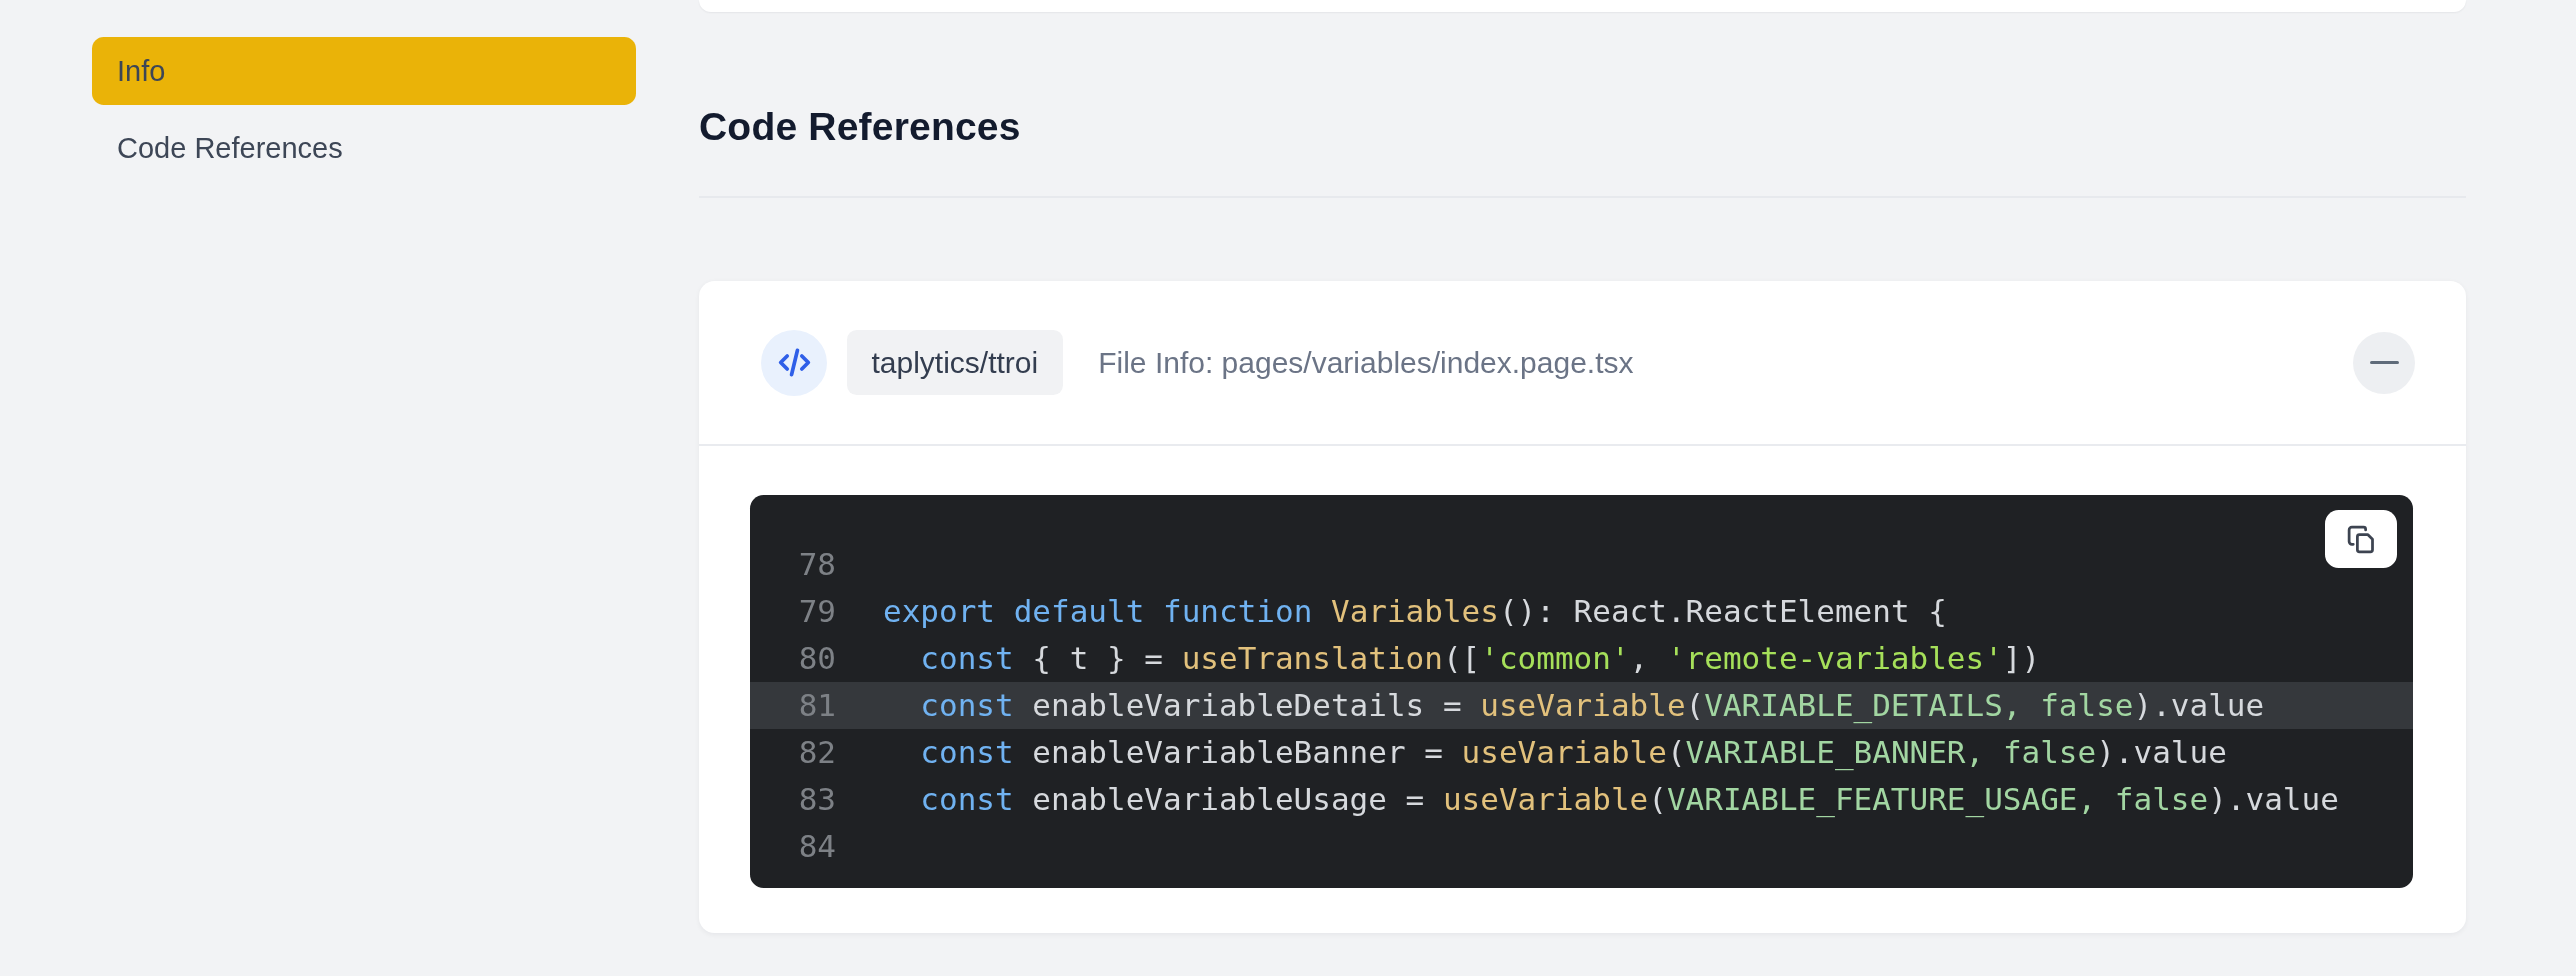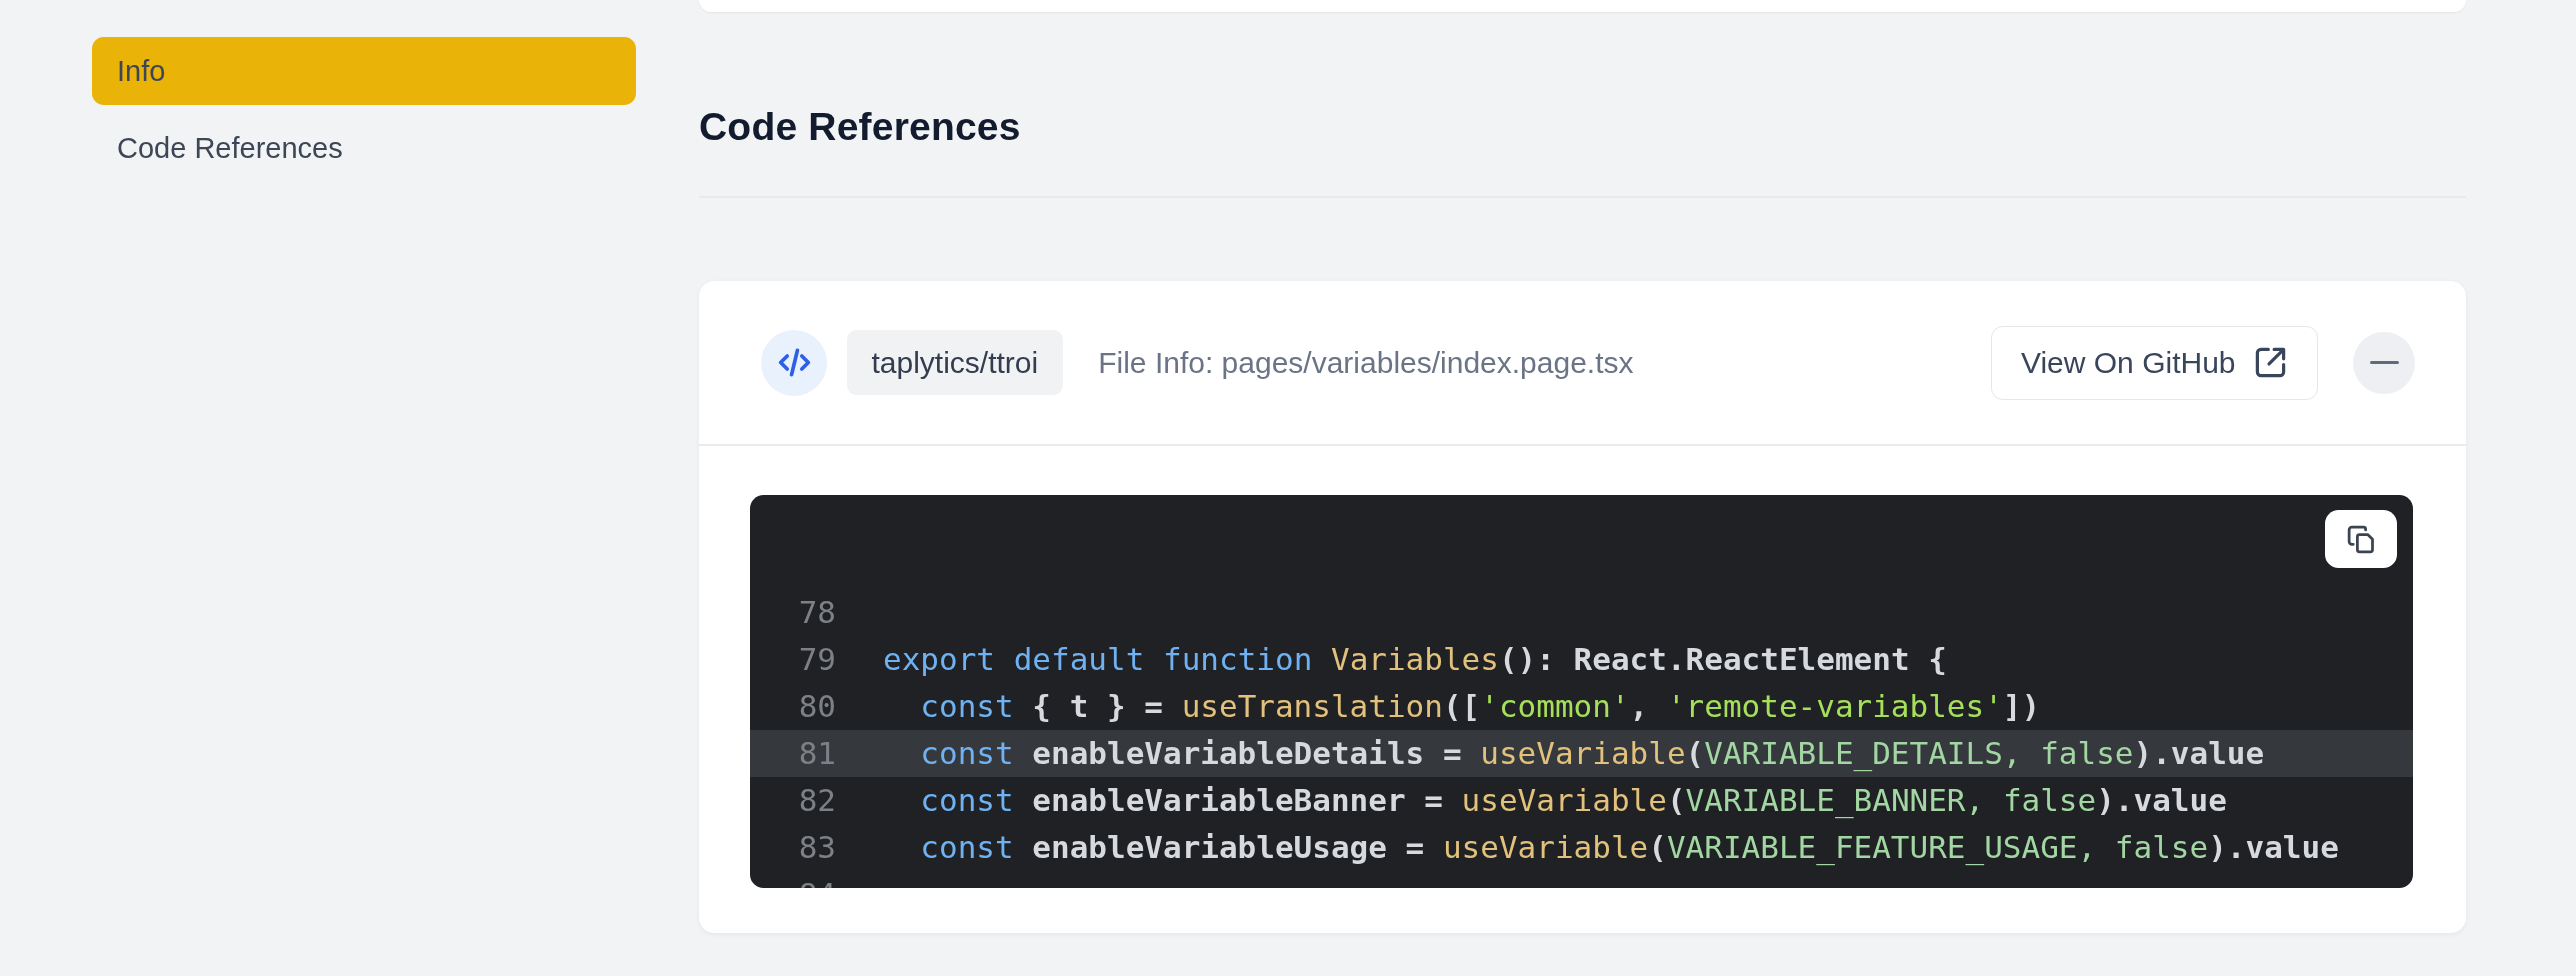--- a/index.html
+++ b/index.html
@@ -75,31 +75,31 @@
   .card-divider { height:1.9px; background:#e9ebef; }
 
   
   .code-section { padding:49px 53px 47px 51px; }
   .codeblock {
     position:relative; height:393px; border-radius:13.6px;
     background:var(--code-bg,#1f2124); overflow:hidden;
   }
   .codeblock pre {
     height:100%; overflow:auto; padding:46px 0;
-    font-family:"DejaVu Sans Mono", monospace; font-size:31px; line-height:47px;margin-top:48px;
+    font-family:"DejaVu Sans Mono", monospace; font-size:31px; line-height:47px;
   }
   .code-inner { display:flex; flex-direction:column; width:max-content; min-width:100%; }
   .cline { display:flex; height:47px; padding-left:31px; padding-right:35px; }
   .cline.hl { background:var(--code-hl,#35383c); }
   .ln {
     width:55px; flex:0 0 auto; text-align:right;
     color:var(--code-ln,#7d8186); user-select:none;
   }
   .ctext { margin-left:47px; white-space:pre; color:var(--tok-plain,#d6d9dd); }
-  .tok-plain    { color:var(--tok-plain,#d6d9dd);font-weight:bold; }
+  .tok-plain    { color:var(--tok-plain,#d6d9dd); }
   .tok-keyword  { color:var(--tok-keyword,#70b2f1); }
   .tok-function { color:var(--tok-function,#e2c17c); }
   .tok-string   { color:var(--tok-string,#a6e05a); }
   .tok-constant { color:var(--tok-constant,#a2d6a2); }
 
   .copy-btn {
     position:absolute; top:15.6px; right:15.6px; width:72px; height:58px;
     background:#ffffff; border:none; border-radius:13.6px; cursor:pointer;
     display:flex; align-items:center; justify-content:center;
   }
@@ -130,30 +130,20 @@
         <span>
           <svg width="39" height="39" viewBox="0 0 24 24" fill="none" stroke="#2f5fe8" stroke-width="2.3" stroke-linecap="round" stroke-linejoin="round">
             <polyline points="7.5 8 3.5 12 7.5 16"></polyline>
             <polyline points="16.5 8 20.5 12 16.5 16"></polyline>
             <line x1="13.8" y1="4.5" x2="10.2" y2="19.5"></line>
           </svg>
         </span>
       </div>
       <div class="repo-chip">taplytics/ttroi</div>
       <div class="file-path">File Info: pages/variables/index.page.tsx</div>
-      <button class="github-btn">
-        <span>View On GitHub</span>
-        <span>
-          <svg width="35" height="35" viewBox="0 0 24 24" fill="none" stroke="#39455a" stroke-width="2.2" stroke-linecap="round" stroke-linejoin="round">
-            <path d="M21 13.5v5a2.5 2.5 0 0 1-2.5 2.5h-13A2.5 2.5 0 0 1 3 18.5v-13A2.5 2.5 0 0 1 5.5 3h5"></path>
-            <polyline points="14.5 3 21 3 21 9.5"></polyline>
-            <line x1="11" y1="13" x2="20.5" y2="3.5"></line>
-          </svg>
-        </span>
-      </button>
       <button class="collapse-btn">
         <span class="bar"></span>
       </button>
     </div>
 
     <div class="card-divider"></div>
 
     <div class="code-section">
       <div class="codeblock">
         <pre><div class="code-inner" id="code-lines"><div class="cline"><span class="ln">78</span><span class="ctext"></span></div><div class="cline"><span class="ln">79</span><span class="ctext"><span class="tok-keyword">export</span><span class="tok-plain"> </span><span class="tok-keyword">default</span><span class="tok-plain"> </span><span class="tok-keyword">function</span><span class="tok-plain"> </span><span class="tok-function">Variables</span><span class="tok-plain">(): React.ReactElement {</span></span></div><div class="cline"><span class="ln">80</span><span class="ctext"><span class="tok-plain">  </span><span class="tok-keyword">const</span><span class="tok-plain"> { t } = </span><span class="tok-function">useTranslation</span><span class="tok-plain">([</span><span class="tok-string">'common'</span><span class="tok-plain">, </span><span class="tok-string">'remote-variables'</span><span class="tok-plain">])</span></span></div><div class="cline hl"><span class="ln">81</span><span class="ctext"><span class="tok-plain">  </span><span class="tok-keyword">const</span><span class="tok-plain"> enableVariableDetails = </span><span class="tok-function">useVariable</span><span class="tok-plain">(</span><span class="tok-constant">VARIABLE_DETAILS,</span><span class="tok-plain"> </span><span class="tok-constant">false</span><span class="tok-plain">).value</span></span></div><div class="cline"><span class="ln">82</span><span class="ctext"><span class="tok-plain">  </span><span class="tok-keyword">const</span><span class="tok-plain"> enableVariableBanner = </span><span class="tok-function">useVariable</span><span class="tok-plain">(</span><span class="tok-constant">VARIABLE_BANNER,</span><span class="tok-plain"> </span><span class="tok-constant">false</span><span class="tok-plain">).value</span></span></div><div class="cline"><span class="ln">83</span><span class="ctext"><span class="tok-plain">  </span><span class="tok-keyword">const</span><span class="tok-plain"> enableVariableUsage = </span><span class="tok-function">useVariable</span><span class="tok-plain">(</span><span class="tok-constant">VARIABLE_FEATURE_USAGE,</span><span class="tok-plain"> </span><span class="tok-constant">false</span><span class="tok-plain">).value</span></span></div><div class="cline"><span class="ln">84</span><span class="ctext"></span></div></div></pre>

